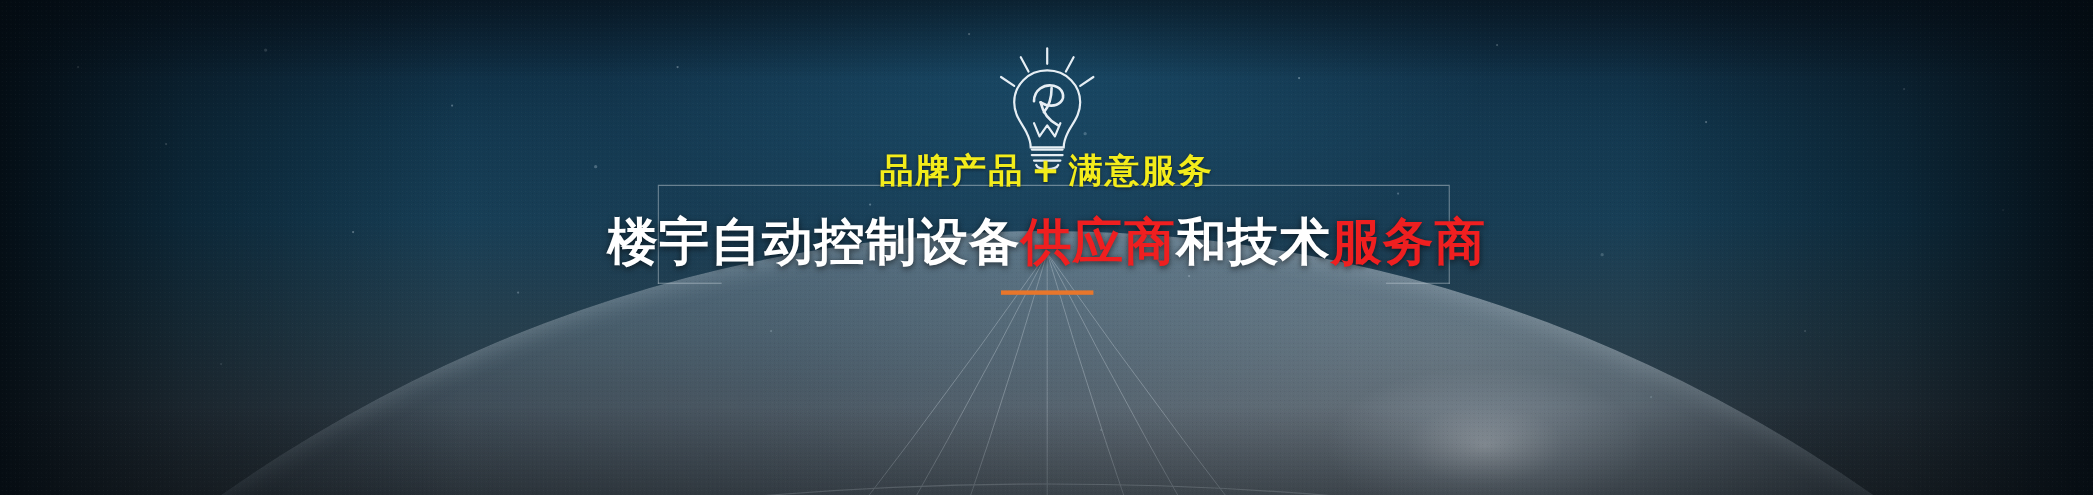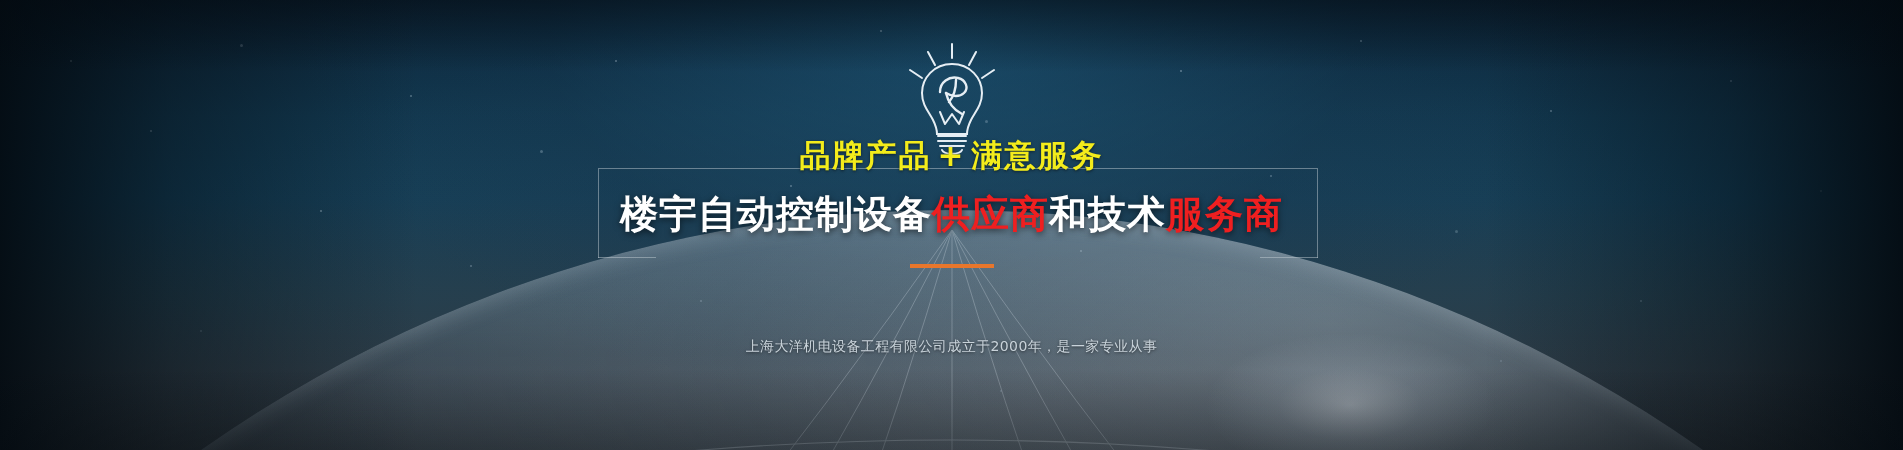--- a/index.html
+++ b/index.html
@@ -143,21 +143,21 @@
     line-height: 1;
     text-shadow: 0 1px 3px rgba(0,0,0,0.55);
   }
   #tagline .plus { font-weight: bold; padding: 0 6px; }
 
   #headline {
     position: absolute;
     left: 0; right: 0;
     top: 192px;
     text-align: center;
-    font-size: 38px;
+    font-size: 46px;
     font-weight: bold;
     line-height: 1.18;
     color: #ffffff;
     letter-spacing: 1px;
     white-space: nowrap;
     text-shadow: 0 2px 6px rgba(0,0,0,0.60);
   }
   #headline .hl { color: #ef1f20; }
 
   #rule {
@@ -285,17 +285,16 @@
       <span>品牌产品</span><span class="plus">+</span><span>满意服务</span>
     </div>
 
     <div id="headline">
       <span>楼宇自动控制设备</span><span class="hl">供应商</span><span>和技术</span><span class="hl">服务商</span>
     </div>
 
     <div id="rule"></div>
 
     <div id="desc">
-      <div>上海大洋机电设备工程有限公司成立于2000年，是一家专业从事</div>
     </div>
 
   </div>
 </div>
 
 </body></html>

